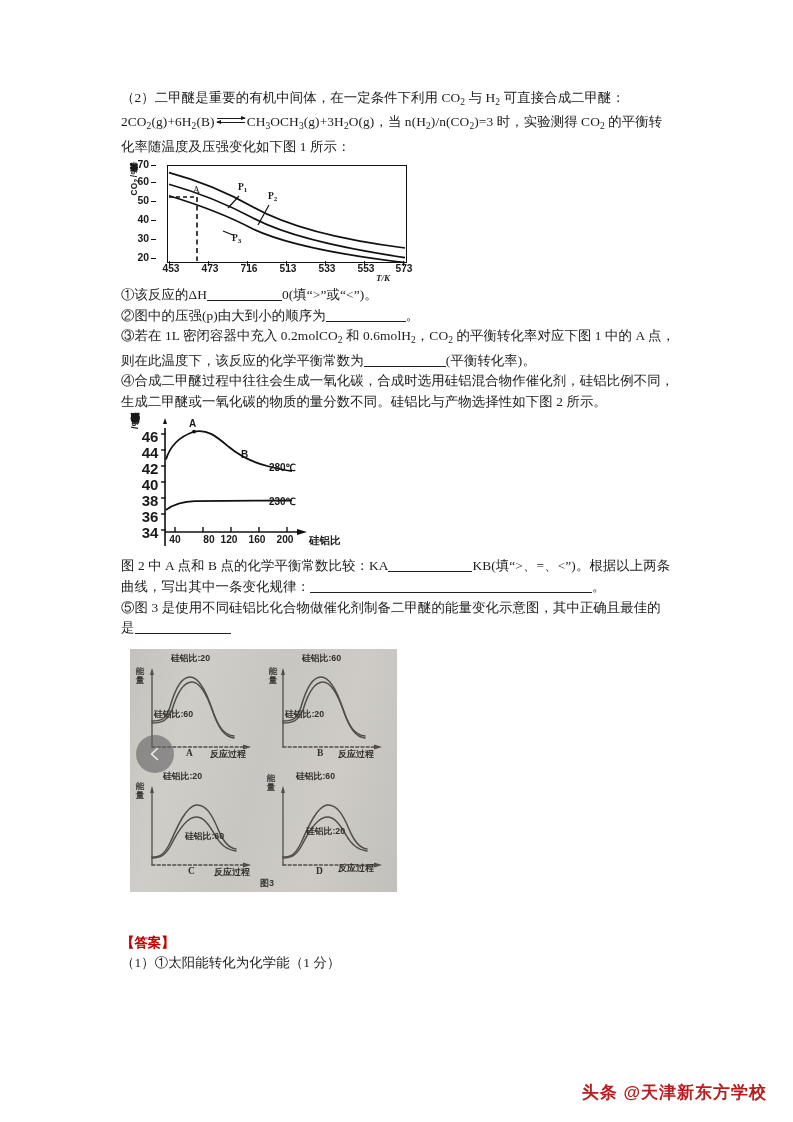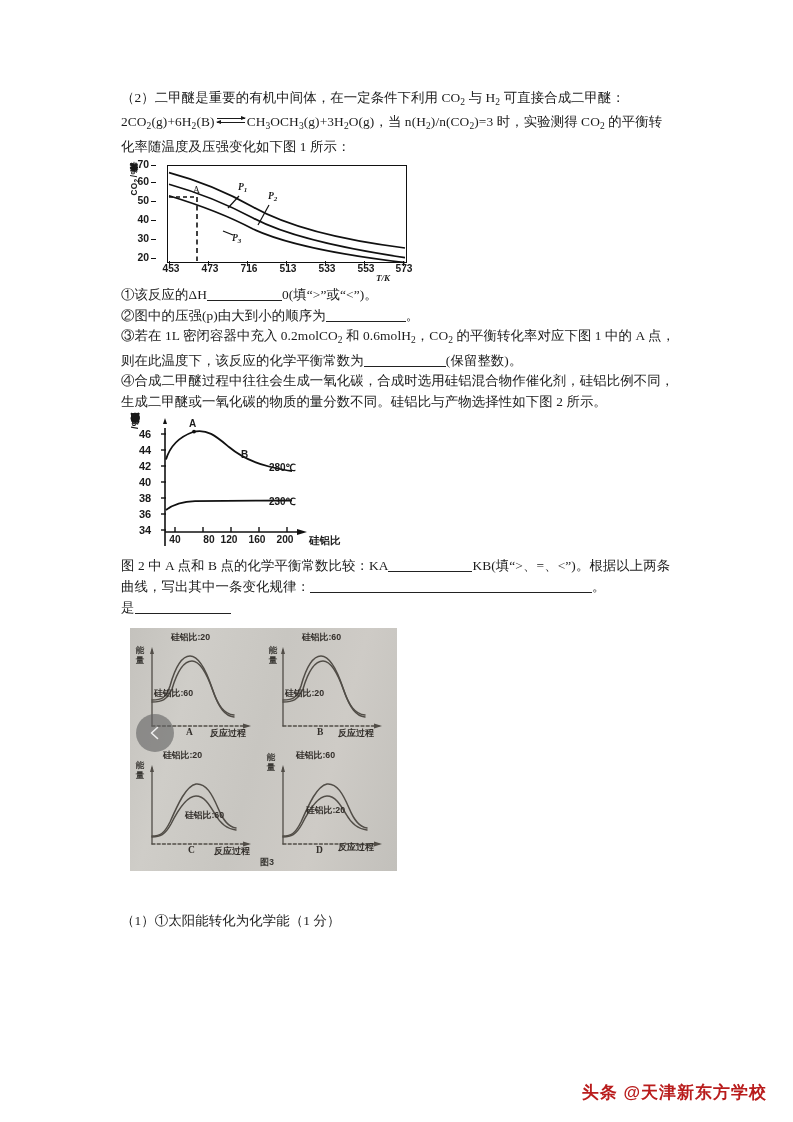--- a/index.html
+++ b/index.html
@@ -121,21 +121,20 @@
     left: 243px; top: 110px;
     font-size: 9px;
     font-style: italic;
     font-weight: bold;
     font-family: "Liberation Serif", serif;
   }
   .curvelab {
     position: absolute;
     font-size: 9.5px;
     font-weight: bold;
-    font-style: italic;
     font-family: "Liberation Serif", serif;
   }
   .ptA1 {
     position: absolute;
     font-size: 9.5px;
     font-family: "Liberation Serif", serif;
   }
 
   
   .fig2wrap { position: relative; height: 140px; margin-top: 4px; }
@@ -146,24 +145,24 @@
     writing-mode: vertical-rl;
     transform: rotate(180deg);
     font-size: 9px;
     font-weight: bold;
     letter-spacing: 0.2px;
     font-family: "Liberation Sans", sans-serif;
     white-space: nowrap;
   }
   .ytick2 {
     position: absolute;
-    font-size: 11px;
-    font-family: "Liberation Sans", sans-serif;
-    font-weight: bold;
-    text-align: left;
+    font-size: 15px;
+    font-family: "Liberation Sans", sans-serif;
+    font-weight: bold;
+    text-align: center;
     width: 22px;
   }
   .xtick2 {
     position: absolute;
     font-size: 10.2px;
     font-family: "Liberation Sans", sans-serif;
     font-weight: bold;
     transform: translateX(-50%);
   }
   .tlab {
@@ -341,21 +340,21 @@
     </p>
 
     <p class="tx">
       <span>②图中的压强(p)由大到小的顺序为</span><span class="blank" style="width:80px;"></span><span>。</span>
     </p>
 
     <p class="tx">
       <span>③若在 1L 密闭容器中充入 0.2molCO</span><sub>2</sub><span> 和 0.6molH</span><sub>2</sub><span>，CO</span><sub>2</sub><span> 的平衡转化率对应下图 1 中的 A 点，</span>
     </p>
     <p class="tx">
-      <span>则在此温度下，该反应的化学平衡常数为</span><span class="blank" style="width:82px;"></span><span>(保留整数)。</span>
+      <span>则在此温度下，该反应的化学平衡常数为</span><span class="blank" style="width:82px;"></span><span>(平衡转化率)。</span>
     </p>
 
     <p class="tx">④合成二甲醚过程中往往会生成一氧化碳，合成时选用硅铝混合物作催化剂，硅铝比例不同，</p>
     <p class="tx">生成二甲醚或一氧化碳的物质的量分数不同。硅铝比与产物选择性如下图 2 所示。</p>
 
     <div class="fig2wrap">
       <div class="fig2">
         <div class="ylab2">二甲醚物质的量分数/%</div>
 
         <div class="ytick2" style="left:10px;top:12px;">46</div>
@@ -413,20 +412,21 @@
       </div>
     </div>
 
     <p class="tx">
       <span>图 2 中 A 点和 B 点的化学平衡常数比较：KA</span><span class="blank" style="width:84px;"></span><span>KB(填“&gt;、=、&lt;”)。根据以上两条</span>
     </p>
     <p class="tx">
       <span>曲线，写出其中一条变化规律：</span><span class="blank" style="width:282px;"></span><span>。</span>
     </p>
 
+    <p class="tx">⑤图 3 是使用不同硅铝比化合物做催化剂制备二甲醚的能量变化示意图，其中正确且最佳的</p>
     <p class="tx">
       <span>是</span><span class="blank" style="width:96px;"></span>
     </p>
 
     <div class="fig3">
       <div class="paper"></div>
 
       <svg width="267" height="243" style="position:absolute;left:0;top:0;">
         <g stroke="#514d47" stroke-width="1.3" fill="none" stroke-linecap="round">
 
@@ -490,18 +490,19 @@
       <div class="fig3cap">图3</div>
 
       <div class="navbtn">
         <svg width="16" height="16" viewBox="0 0 16 16">
           <path d="M10.5 2.5 L 4.5 8 L 10.5 13.5" fill="none" stroke="#eeeeee" stroke-width="1.6" stroke-linecap="round" stroke-linejoin="round"></path>
         </svg>
       </div>
     </div>
 
     <div style="height:40px;"></div>
+    <p class="ans-title">【答案】</p>
     <p class="tx">（1）①太阳能转化为化学能（1 分）</p>
 
   </div>
 
   <div class="watermark">头条 @天津新东方学校</div>
 </div>
 
 </body></html>

